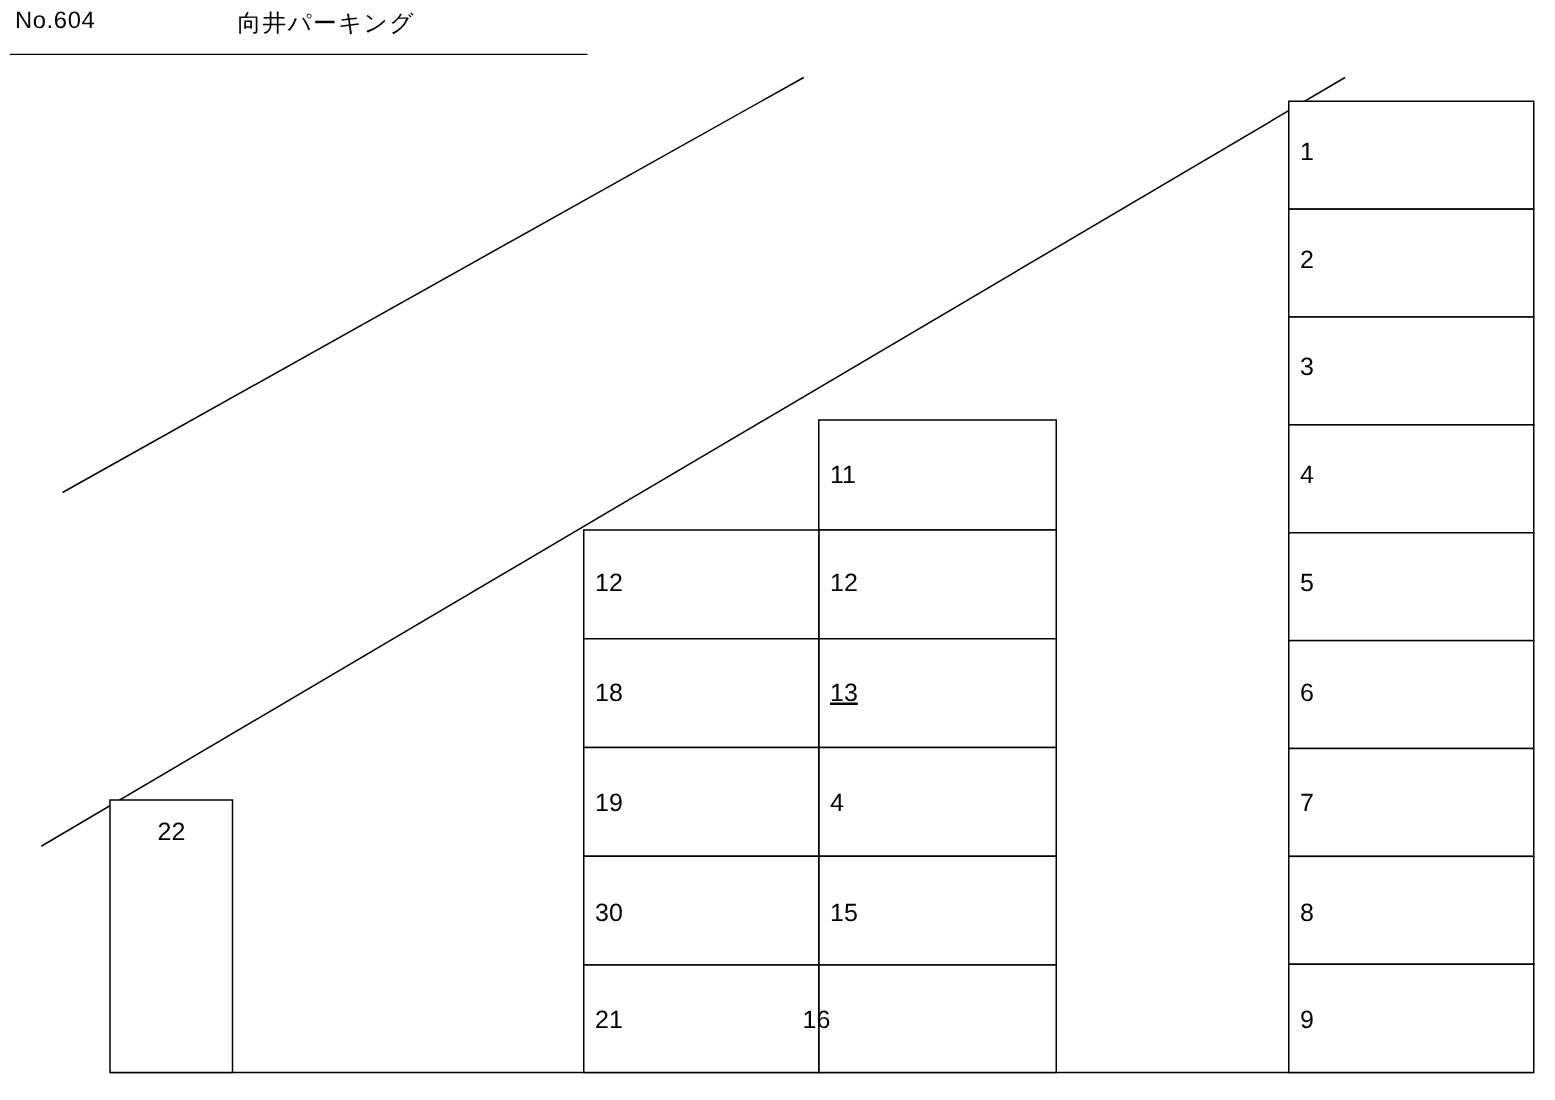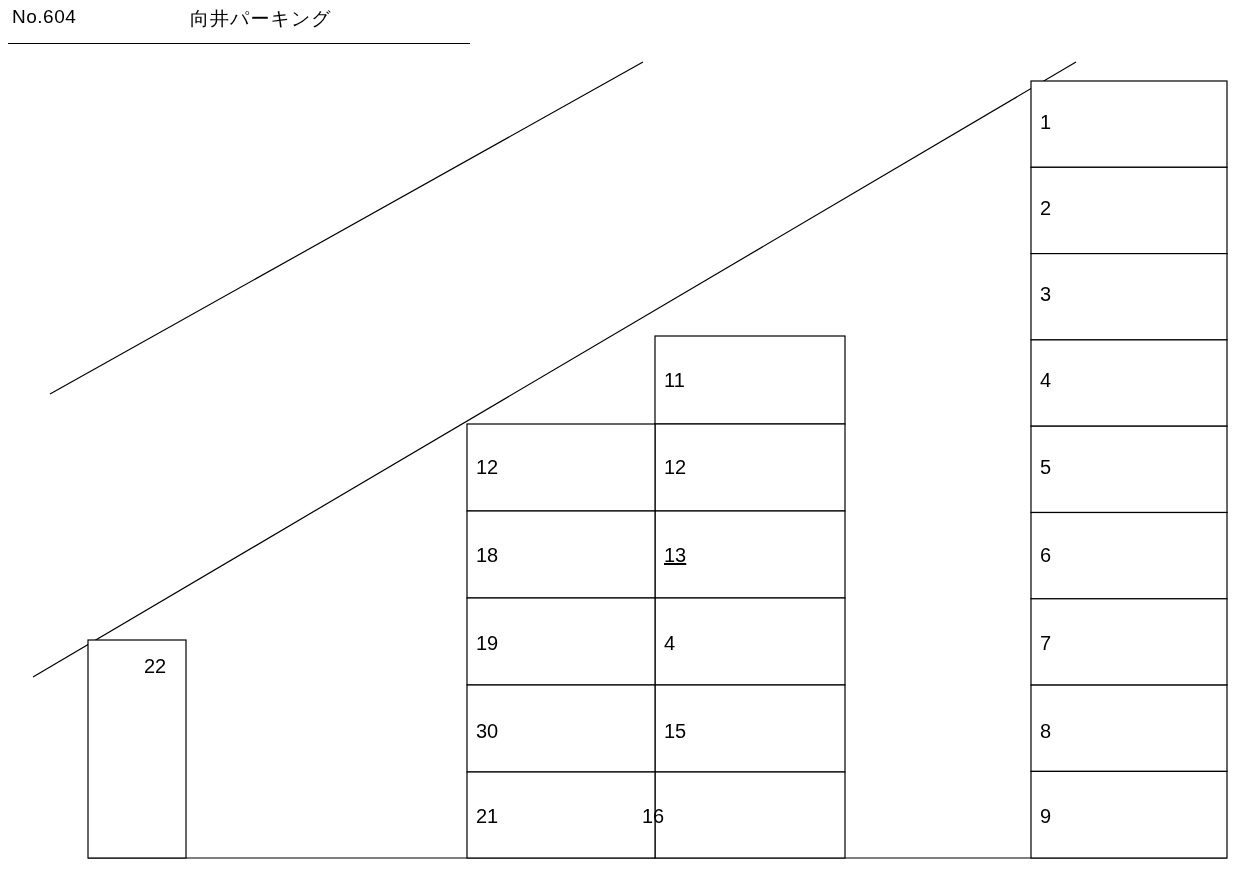--- a/index.html
+++ b/index.html
@@ -156,15 +156,15 @@
   <div class="stall-label" style="left:664px; top:633px;">4</div>
   <div class="stall-label" style="left:664px; top:721px;">15</div>
   <div class="stall-label" style="left:642px; top:806px;">16</div>
 
   <div class="stall-label" style="left:476px; top:457px;">12</div>
   <div class="stall-label" style="left:476px; top:545px;">18</div>
   <div class="stall-label" style="left:476px; top:633px;">19</div>
   <div class="stall-label" style="left:476px; top:721px;">30</div>
   <div class="stall-label" style="left:476px; top:806px;">21</div>
 
-  <div class="stall-label" style="left:144px; top:656px;">22</div>
+  <div class="stall-label" style="left:126px; top:656px;">22</div>
 
 </div>
 
 </body></html>

